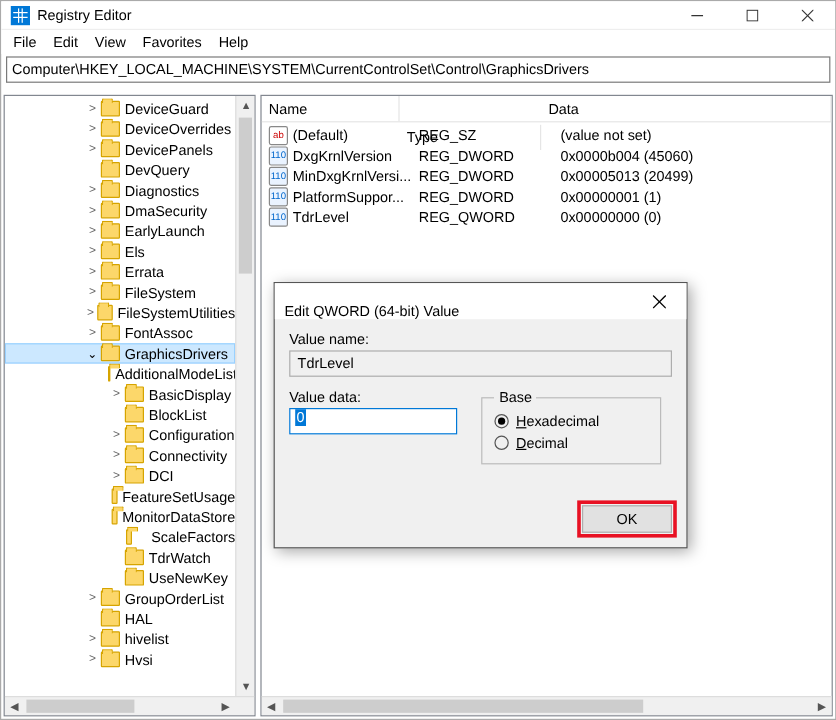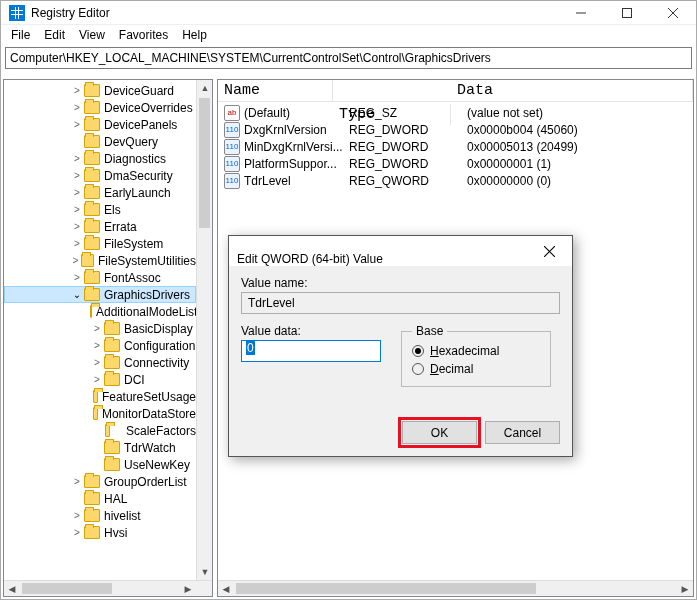--- a/index.html
+++ b/index.html
@@ -98,22 +98,21 @@
   .list-pane {
     flex:1;
     border:1px solid #828790;
     position:relative;
     background:#fff;
     overflow:hidden;
   }
   .list-header {
     height:22px; display:flex; align-items:center;
     border-bottom:1px solid #e5e5e5;
-    font-size:15px;
-    font-family:Liberation Mono, monospace;
+    font-size:12px;
   }
   .list-header .col {
     padding:0 6px; height:100%; display:flex; align-items:center;
     border-right:1px solid #e5e5e5;
   }
   .col-name{width:115px;}
   .col-type{width:118px;margin-top:47px;}
   .col-data{flex:1;}
   .list-body { padding-top:2px; }
   .list-row {
@@ -295,20 +294,25 @@
         </div>
         <div class="tree-row" style="padding-left: 86px;">
           <span class="chev"></span>
           <span class="folder"></span>
           <span>AdditionalModeLists</span>
         </div>
         <div class="tree-row" style="padding-left: 86px;">
           <span class="chev">&gt;</span>
           <span class="folder"></span>
           <span>BasicDisplay</span>
+        </div>
+        <div class="tree-row" style="padding-left: 86px;">
+          <span class="chev"></span>
+          <span class="folder"></span>
+          <span>BlockList</span>
         </div>
         <div class="tree-row" style="padding-left: 86px;">
           <span class="chev">&gt;</span>
           <span class="folder"></span>
           <span>Configuration</span>
         </div>
         <div class="tree-row" style="padding-left: 86px;">
           <span class="chev">&gt;</span>
           <span class="folder"></span>
           <span>Connectivity</span>
@@ -448,15 +452,14 @@
         </div>
         <div class="radio-row">
           <span class="radio"></span>
           <span><span class="u">D</span>ecimal</span>
         </div>
       </fieldset>
     </div>
   </div>
   <div class="dlg-buttons">
     <div class="btn ok-hl">OK</div>
-    <div class="btn">Cancel</div>
   </div>
 </div>
 
 </body></html>

